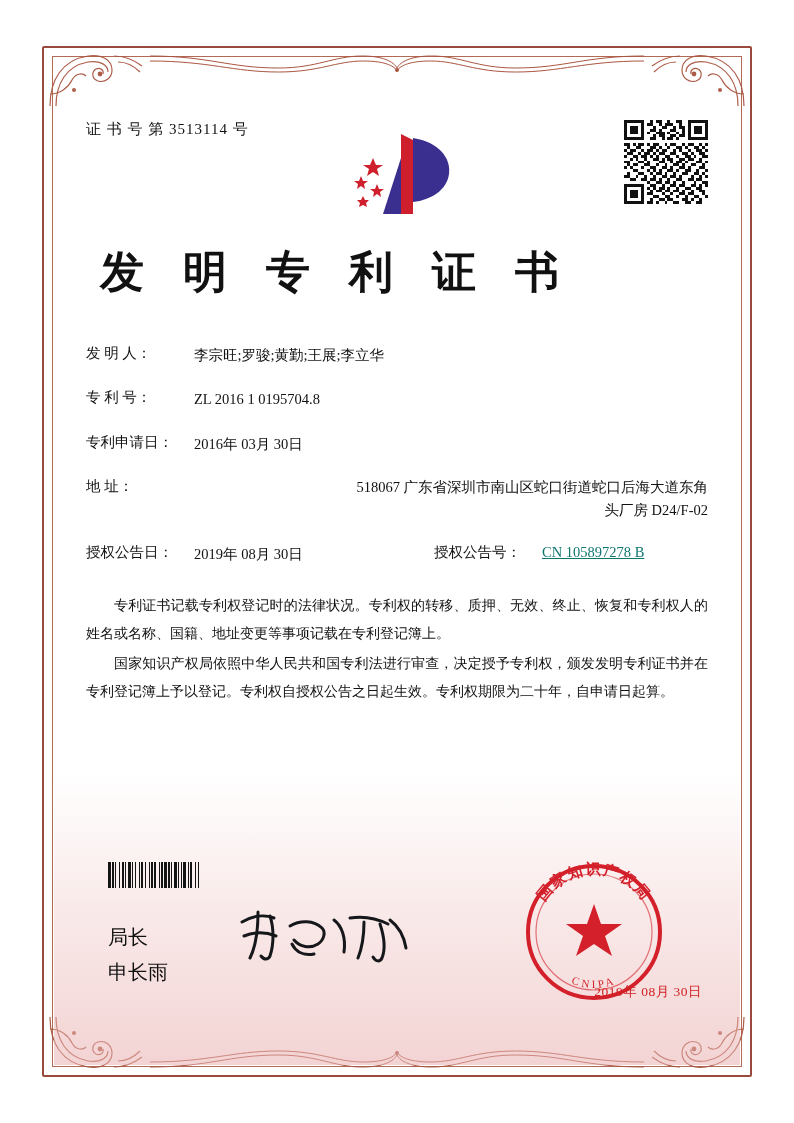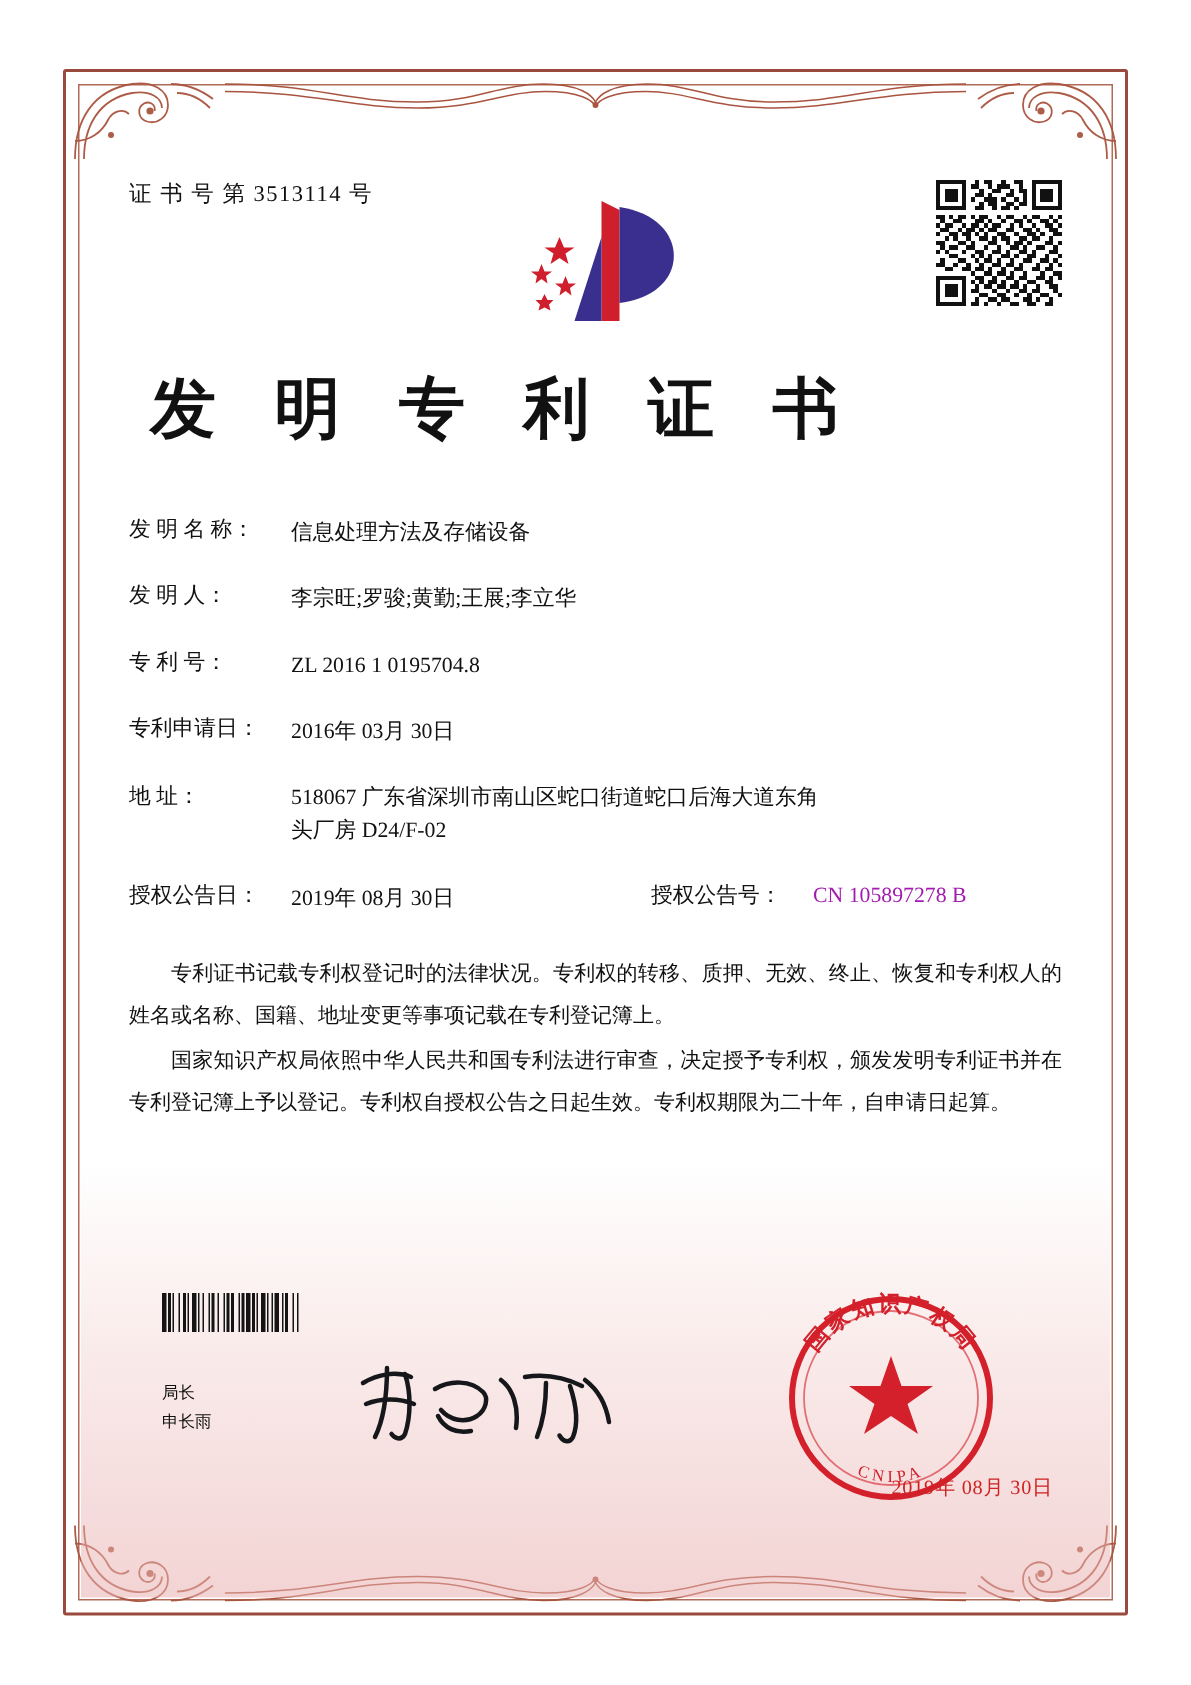--- a/index.html
+++ b/index.html
@@ -127,32 +127,32 @@
     justify-content: space-between;
     letter-spacing: 0;
     color: #111;
   }
   .value {
     flex: 1;
     color: #111;
     line-height: 1.55;
     margin-top: -2px;
   }
-  .row.addr .value { margin-top: -3px; }
+  .row.addr .value { margin-top: -3px; text-align: right; }
 
   .row.two {
     margin-bottom: 22px;
   }
   .row.two .value { flex: none; width: 240px; }
   .lbl2 {
     width: 108px;
     flex: none;
     color: #111;
   }
-  .val2 { color: #a21caf; }
+  .val2 { color: #0f766e; text-decoration: underline; }
 
   .paras {
     margin-top: 26px;
     font-size: 14px;
     line-height: 2.0;
     color: #111;
     text-align: justify;
   }
   .paras p {
     margin: 0 0 2px 0;
@@ -173,21 +173,21 @@
     display: block;
     background: #141414;
     height: 100%;
   }
 
   
   .sign-block {
     position: absolute;
     left: 108px;
     top: 920px;
-    font-size: 11px;
+    font-size: 20px;
     line-height: 1.75;
     color: #111;
   }
   .signature {
     position: absolute;
     left: 230px;
     top: 900px;
     width: 190px;
     height: 70px;
     color: #15171a;
@@ -527,24 +527,20 @@
             <rect x="21" y="28" width="2" height="1"></rect>
             <rect x="25" y="28" width="2" height="1"></rect>
         </g>
       </svg>
     </div>
 
     <div class="title">发 明 专 利 证 书</div>
 
     <div class="fields">
 
-      <div class="row">
-        <div class="label">发 明 名 称：</div>
-        <div class="value">信息处理方法及存储设备</div>
-      </div>
 
       <div class="row">
         <div class="label">发 明 人：</div>
         <div class="value">李宗旺;罗骏;黄勤;王展;李立华</div>
       </div>
 
       <div class="row">
         <div class="label">专 利 号：</div>
         <div class="value">ZL 2016 1 0195704.8</div>
       </div>

